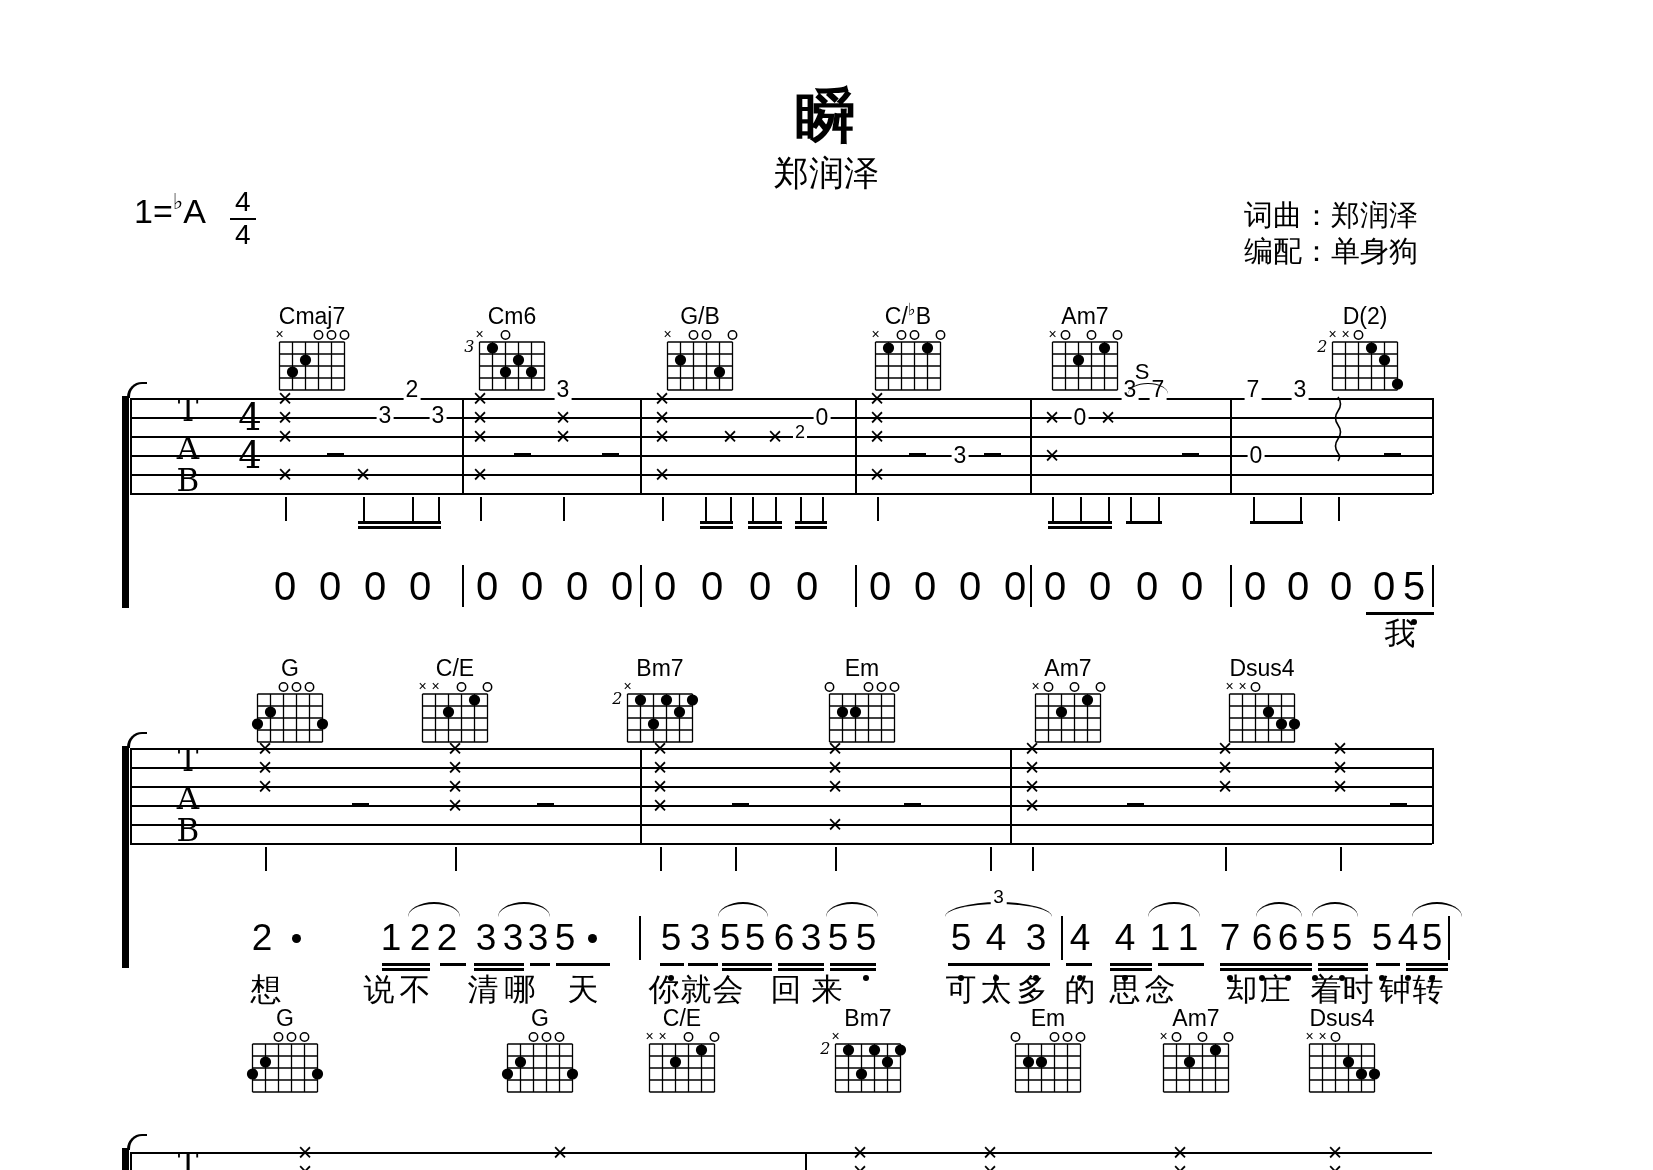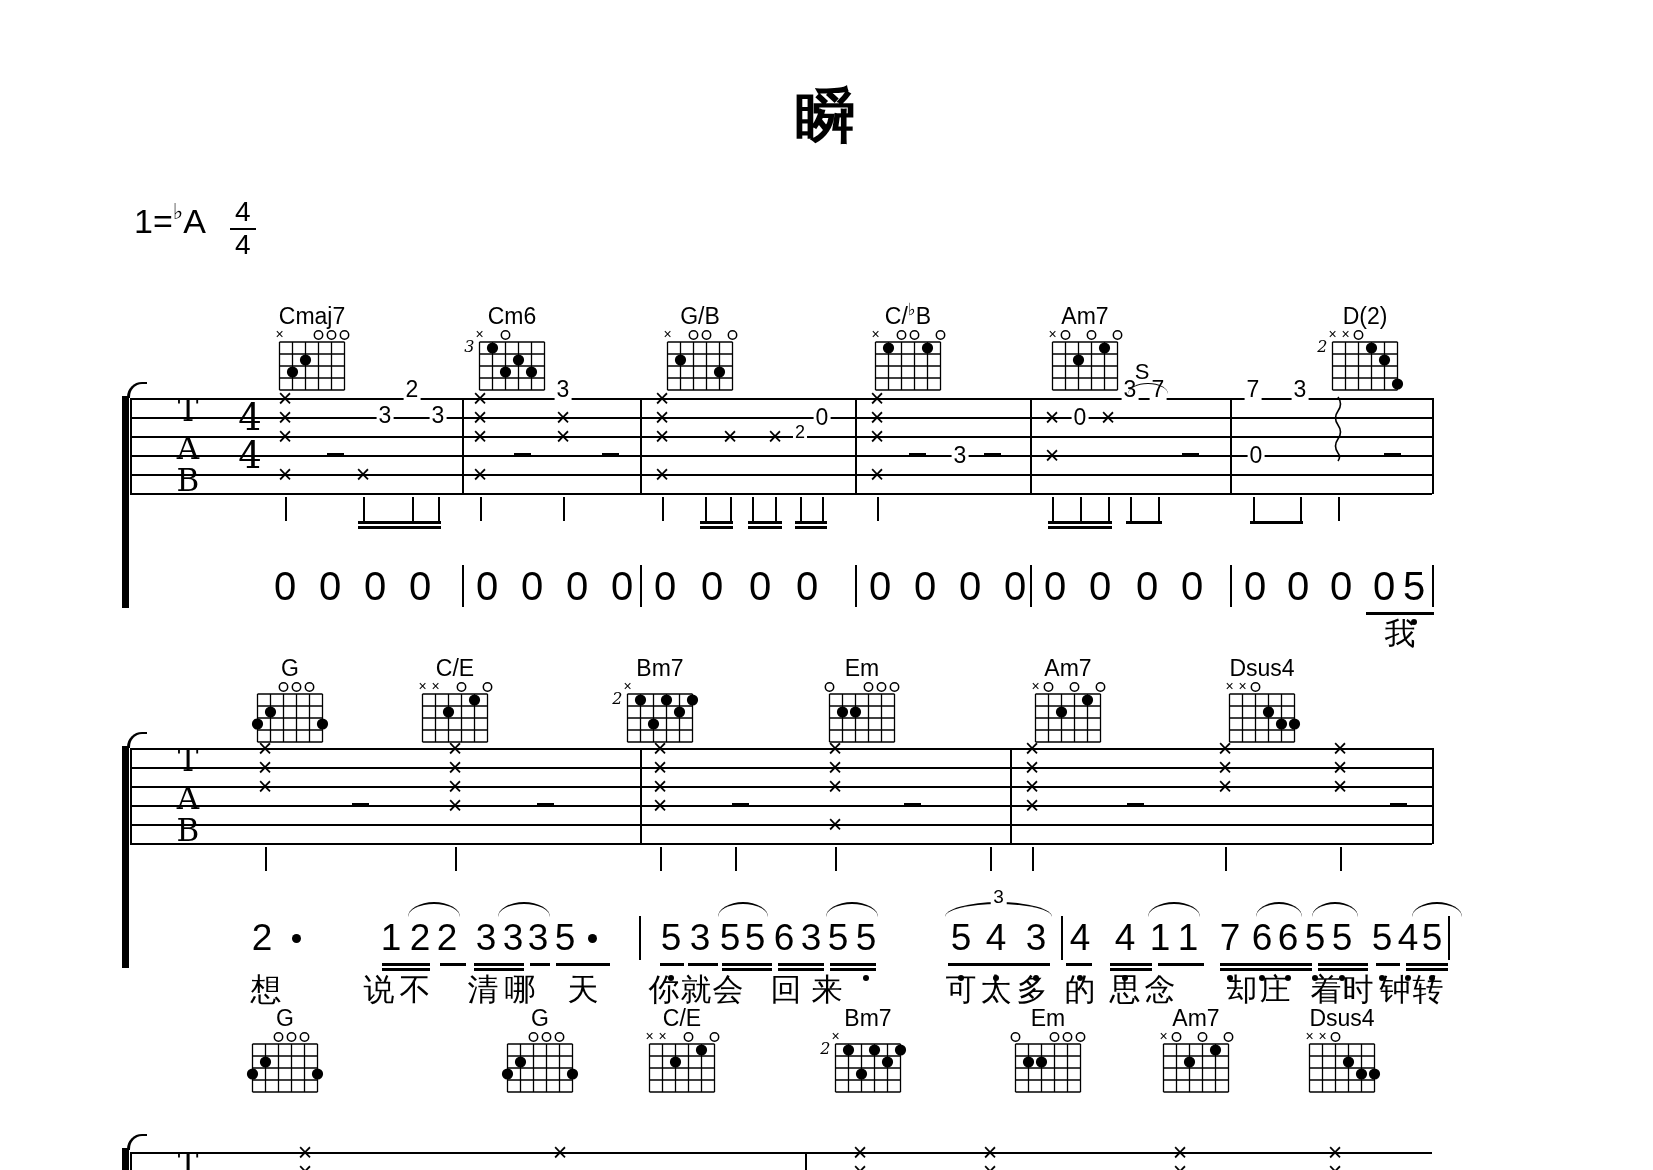--- a/index.html
+++ b/index.html
@@ -1,42 +1,47 @@
 <!DOCTYPE html>
 <html><head>
 <meta charset="utf-8">
 <style>
   html,body{margin:0;padding:0;background:#e8e8e8;}
   .page{position:relative;width:1653px;height:1170px;background:#ffffff;color:#000;
         font-family:"Liberation Sans","DejaVu Sans",sans-serif;overflow:hidden;margin:0 auto;}
   .title{position:absolute;top:76px;left:0;width:100%;text-align:center;
          font-size:60px;font-weight:700;letter-spacing:2px;}
   .artist{position:absolute;top:150px;left:0;width:100%;text-align:center;font-size:35px;}
-  .key-line{position:absolute;left:134px;top:202px;font-size:34px;}
+  .key-line{position:absolute;left:134px;top:192px;font-size:34px;}
   .key-line .flat{font-size:22px;position:relative;top:-14px;}
   .meter{display:inline-flex;flex-direction:column;align-items:center;margin-left:24px;
          font-size:28px;line-height:1.02;vertical-align:top;position:relative;top:-4px;}
   .meter .bar{width:26px;height:2.5px;background:#000;margin:1px 0;}
   .fingering{position:absolute;left:134px;top:264px;font-size:29px;}
   .credits{position:absolute;left:1244px;top:198px;font-size:29px;line-height:1.24;}
   #score{position:absolute;left:0;top:0;width:100%;height:100%;}
 </style>
 </head>
 <body>
 
 <div class="page">
   <div class="title">瞬</div>
+  <div class="artist">郑润泽</div>
 
   <div class="key-line"><span>1=</span><span class="flat">♭</span><span>A</span><span class="meter">
         <span>4</span>
         <span class="bar"></span>
         <span>4</span>
       </span></div>
 
 
+  <div class="credits">
+    <div>词曲：郑润泽</div>
+    <div>编配：单身狗</div>
+  </div>
 
   <div id="score">
       <svg width="100" height="96" style="position: absolute; left: 262px; top: 306px; overflow: visible;">
         <text x="50" y="18" font-size="23" text-anchor="middle" font-family="&quot;Liberation Sans&quot;,&quot;DejaVu Sans&quot;,sans-serif">Cmaj7</text>
         <line x1="17.5" y1="36" x2="17.5" y2="84" stroke="#000" stroke-width="1.3"></line>
         <line x1="30.5" y1="36" x2="30.5" y2="84" stroke="#000" stroke-width="1.3"></line>
         <line x1="43.5" y1="36" x2="43.5" y2="84" stroke="#000" stroke-width="1.3"></line>
         <line x1="56.5" y1="36" x2="56.5" y2="84" stroke="#000" stroke-width="1.3"></line>
         <line x1="69.5" y1="36" x2="69.5" y2="84" stroke="#000" stroke-width="1.3"></line>
         <line x1="82.5" y1="36" x2="82.5" y2="84" stroke="#000" stroke-width="1.3"></line>

